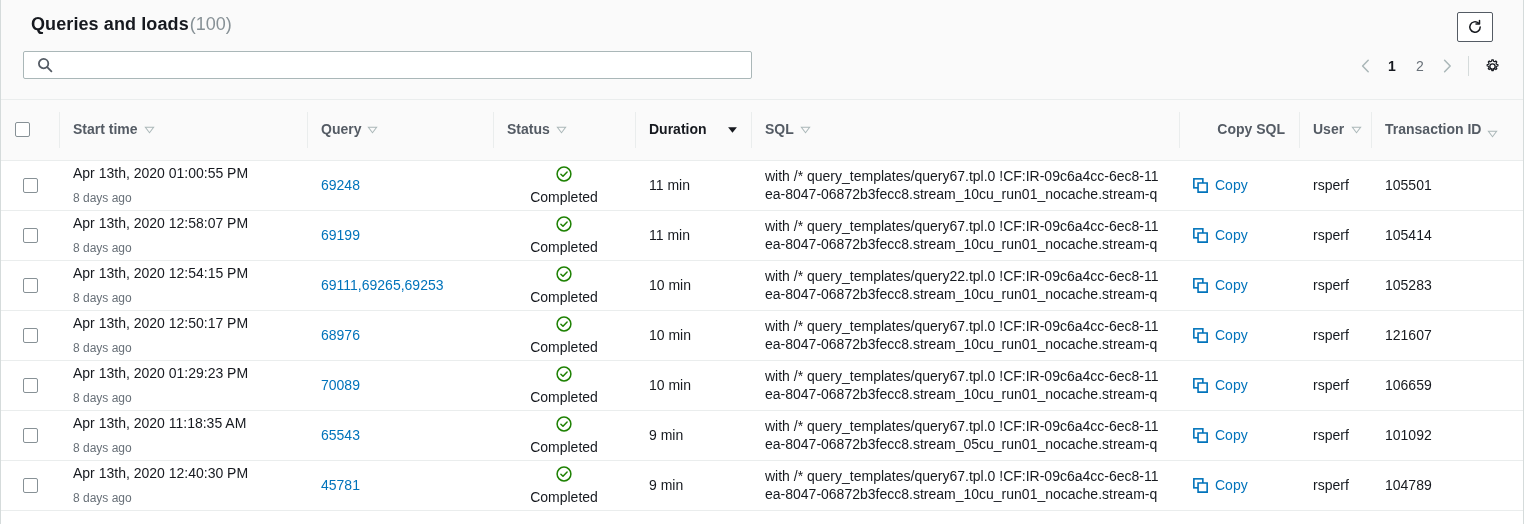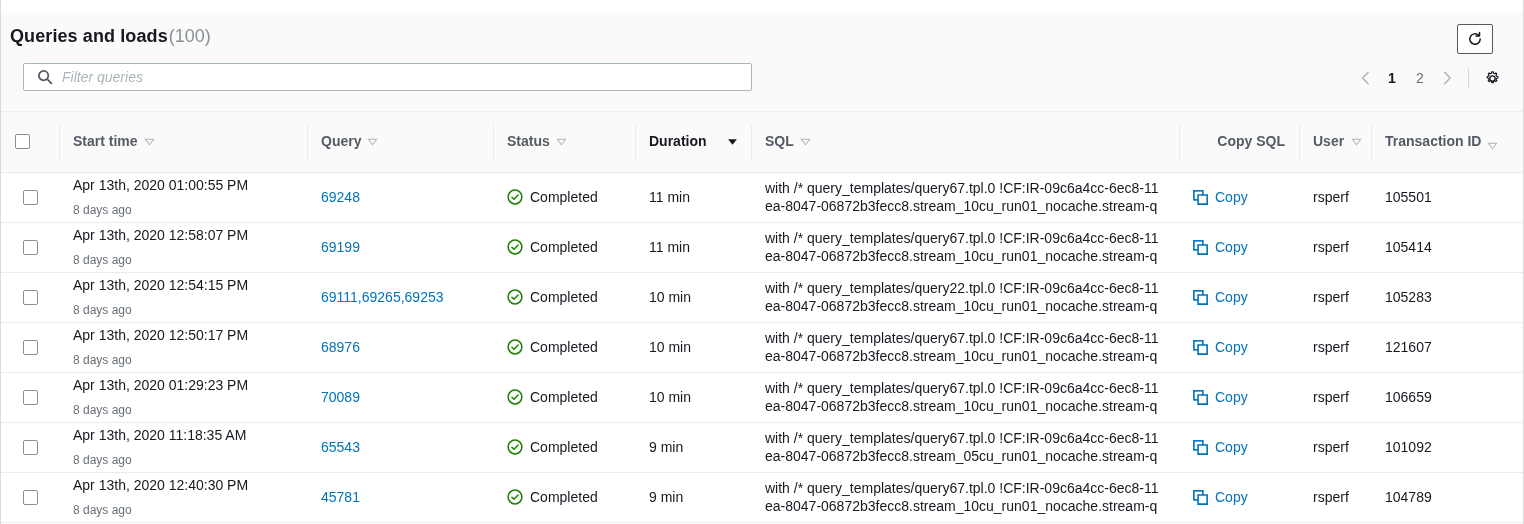--- a/index.html
+++ b/index.html
@@ -27,24 +27,23 @@
     background: #fafafa;
     padding: 0;
     position: relative;
     height: 100px;
     box-sizing: border-box;
     border-bottom: 1px solid #eaeded;
   }
   .title-row {
     display: flex;
     align-items: baseline;
-    padding: 14px 20px 0 9px;
+    padding: 14px 20px 0 30px;
     height: 30px;
     box-sizing: border-box;
-    margin-top: 12px;
   }
   .panel-title {
     font-size: 18px;
     font-weight: bold;
     color: #16191f;
     letter-spacing: 0.1px;
   }
   .panel-count {
     font-size: 18px;
     font-weight: normal;
@@ -246,21 +245,21 @@
 
   .start-main { color: #16191f; line-height: 16px; }
   .start-sub  { color: #687078; font-size: 12px; line-height: 15px; margin-top: 10px; }
 
   a.link {
     color: #0073bb;
     text-decoration: none;
     cursor: pointer;
   }
 
-  .status-cell { display: flex; align-items: center; gap: 7px; }
+  .status-cell { display: flex; align-items: center; gap: 7px; flex-direction: column; }
   .status-ico { width: 16px; height: 16px; flex: 0 0 auto; display: block; }
 
   .sql-text {
     font-size: 14px;
     line-height: 18px;
     color: #16191f;
     word-break: break-all;
     max-height: 36px;
     overflow: hidden;
   }
@@ -277,21 +276,20 @@
     <div class="title-row">
       <span class="panel-title">Queries and loads</span>
       <span class="panel-count">(100)</span>
     </div>
 
     <div class="search-wrap">
       <svg class="search-icon" viewBox="0 0 16 16" fill="none">
         <circle cx="6.6" cy="6.6" r="4.7" stroke="currentColor" stroke-width="1.8"></circle>
         <line x1="10.2" y1="10.2" x2="14.4" y2="14.4" stroke="currentColor" stroke-width="1.8" stroke-linecap="round"></line>
       </svg>
-      <input class="search-input" type="text" placeholder="Filter queries" style="">
     </div>
 
     <div class="head-actions">
       <button class="btn btn-icon">
         <svg class="refresh-svg" viewBox="0 0 16 16" fill="none">
           <path d="M13.2 8a5.2 5.2 0 1 1-1.75-3.9" stroke="currentColor" stroke-width="1.5" stroke-linecap="round"></path>
           <path d="M12.5 1.4v3.5H9.0" stroke="currentColor" stroke-width="1.5" stroke-linecap="round" stroke-linejoin="round"></path>
         </svg>
       </button>
       <span style="width:12px;display:inline-block"></span>

